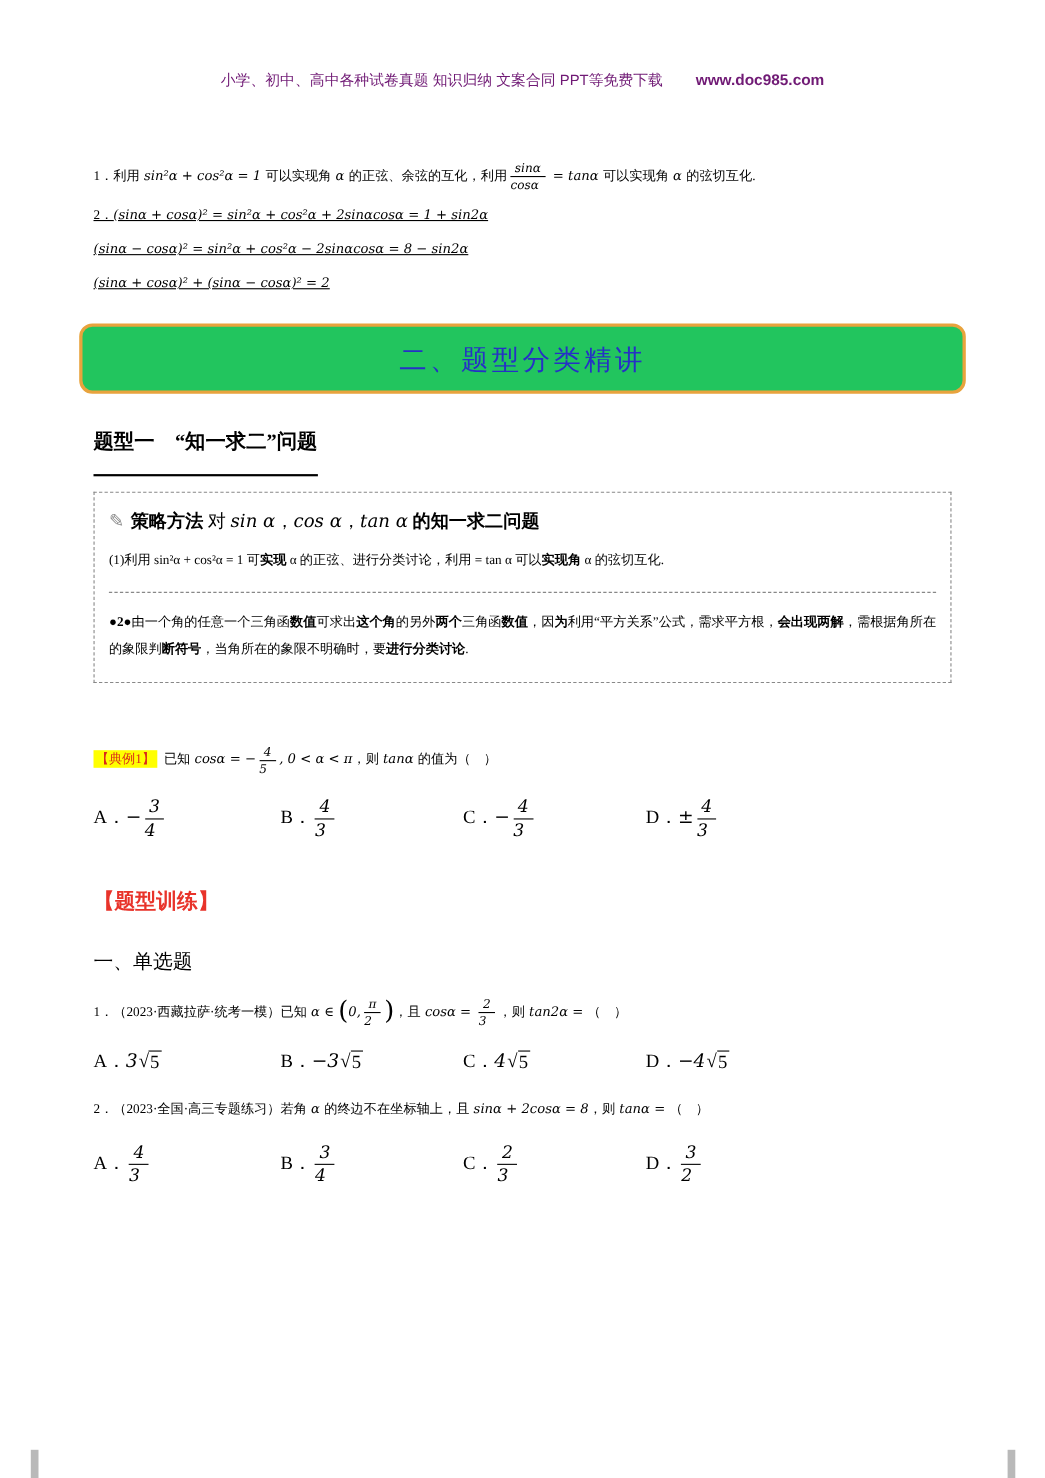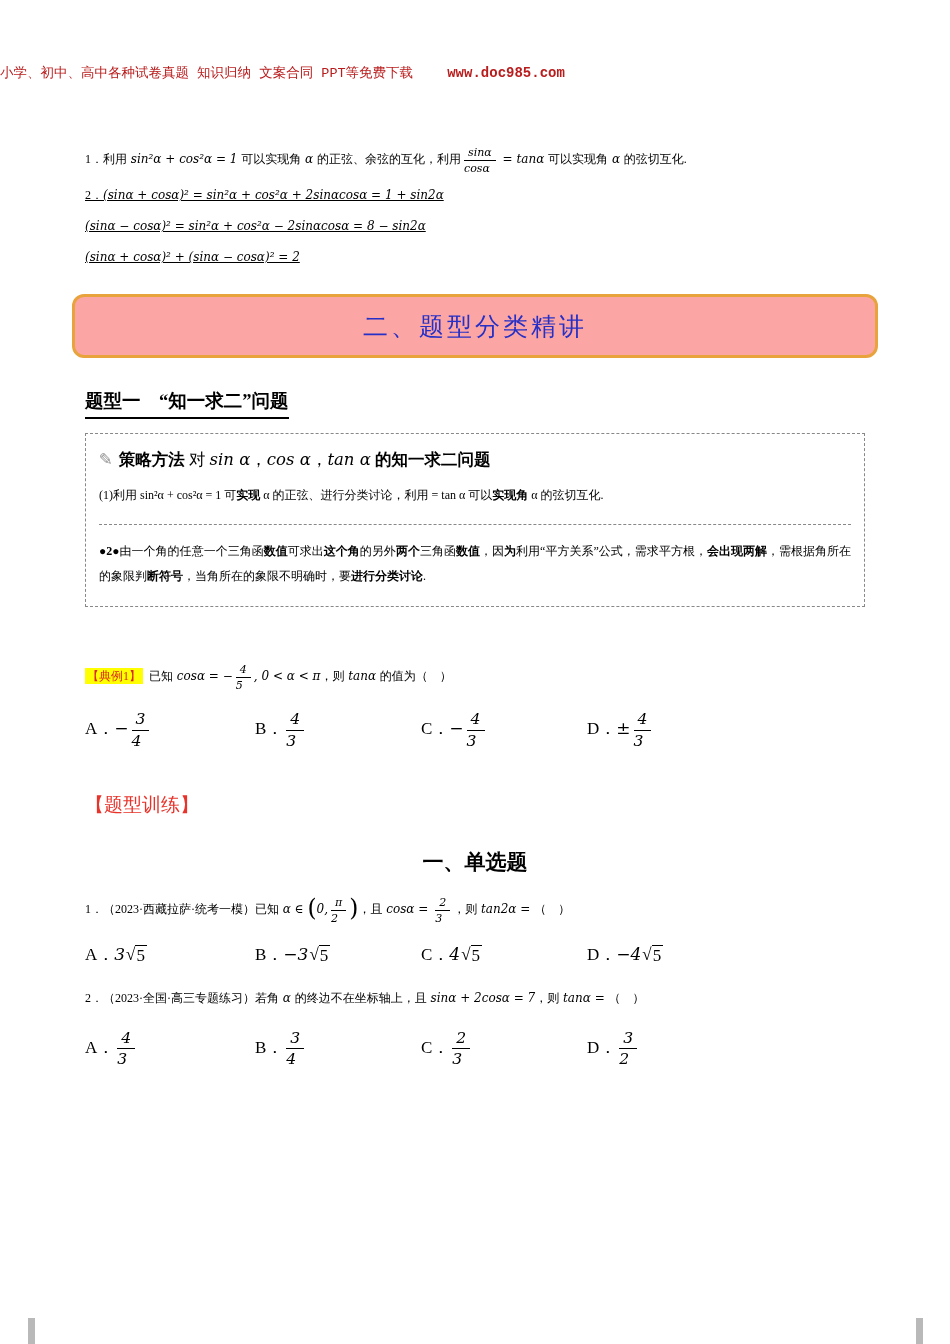--- a/index.html
+++ b/index.html
@@ -9,24 +9,24 @@
     height:1344px;
     margin:0 auto;
     background:#ffffff;
     color:#000;
     font-family:"Liberation Serif","DejaVu Serif",serif;
     overflow:hidden;
   }
   .header {
     position:absolute;
     top:64px; left:0; right:0;
-    text-align:left;
-    font-family:Liberation Mono, monospace;
+    text-align:center;
+    font-family:Liberation Sans, sans-serif;
     font-size:13.5px;
-    color:#b91c1c;
+    color:#701a75;
   }
   .header .site { font-weight:bold; margin-left:26px; font-size:14px; }
 
   .content { padding:138px 85px 0 85px; }
 
   .para {
     font-size:12px;
     line-height:2.05;
     margin:8px 0;
     text-align:justify;
@@ -60,35 +60,35 @@
   }
 
   .formula-line { line-height:1.75; margin:10px 0;text-decoration:underline; }
 
   .banner {
     margin:26px -13px 0 -13px;
     height:58px;
     border:3px solid #E8A33D;
     border-radius:12px;
     display:flex; align-items:center; justify-content:center;
-    background:#fca5a5;
+    background:#22c55e;
   }
   .banner-title {
     color:#2630C6;
     font-size:25px;
     letter-spacing:3px;
   }
 
   .topic {
     margin:30px 0 14px 0;
     font-size:18.5px;
     font-weight:bold;
     display:table;
     border-bottom:2px solid #000;
-    padding-bottom:4px;
+    padding-bottom:18px;
   }
 
   .strategy {
     border:1px dashed #888;
     padding:6px 13px 10px 13px;
     margin-top:8px;
   }
   .strategy-top { border-bottom:1px dashed #888; padding-bottom:8px; }
   .strategy-bottom { padding-top:6px; }
   .strategy-title { font-size:16.5px; margin:4px 0 2px 0; line-height:1.9; }
@@ -109,28 +109,27 @@
     margin:18px 0 6px 0;
     font-size:17px;
     align-items:center;
   }
   .opt { white-space:nowrap; }
 
   .training {
     margin:42px 0 0 0;
     color:#E8332A;
     font-size:19px;
-    font-weight:normal;
+    font-weight:bold;
   }
   .subsection {
     margin:30px 0 10px 0;
-    font-size:21px;
-    font-weight:bold;
+    font-size:18px;
+    font-weight:normal;
     font-family:"Liberation Sans","DejaVu Sans",sans-serif;
-    text-align:center;
   }
   .question { margin-top:20px; }
 
   .mark {
     position:absolute;
     bottom:0;
     width:7px; height:26px;
     background:#b9b9b9;
   }
   .mark-left { left:28px; }
@@ -194,21 +193,21 @@
       <span class="opt"><span>C．</span><span class="math">4</span><span class="sqrt">
             <span class="rsign">√</span>
             <span class="rad">5</span>
           </span></span>
       <span class="opt"><span>D．</span><span class="math">−4</span><span class="sqrt">
             <span class="rsign">√</span>
             <span class="rad">5</span>
           </span></span>
     </div>
 
-    <p class="para question"><span>2．（2023·全国·高三专题练习）若角</span><span class="math"> α </span><span>的终边不在坐标轴上，且</span><span class="math"> sinα + 2cosα = 7</span><span>，则</span><span class="math"> tanα = </span><span>（　）</span></p>
+    <p class="para question"><span>2．（2023·全国·高三专题练习）若角</span><span class="math"> α </span><span>的终边不在坐标轴上，且</span><span class="math"> sinα + 2cosα = 8</span><span>，则</span><span class="math"> tanα = </span><span>（　）</span></p>
     <div class="options">
       <span class="opt"><span>A．</span><span class="frac math"><span class="num">4</span><span class="den">3</span></span></span>
       <span class="opt"><span>B．</span><span class="frac math"><span class="num">3</span><span class="den">4</span></span></span>
       <span class="opt"><span>C．</span><span class="frac math"><span class="num">2</span><span class="den">3</span></span></span>
       <span class="opt"><span>D．</span><span class="frac math"><span class="num">3</span><span class="den">2</span></span></span>
     </div>
 
   </div>
 
   <div class="mark mark-left"></div>

